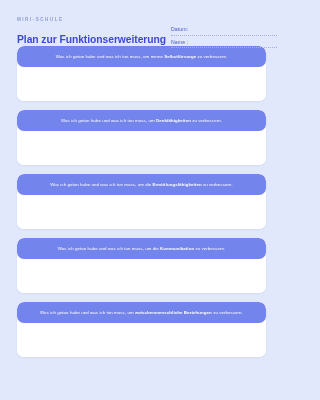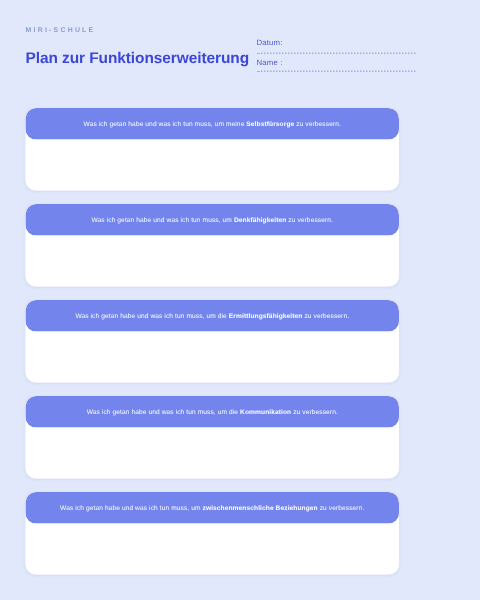--- a/index.html
+++ b/index.html
@@ -21,21 +21,21 @@
     height: 400px;
     background: #e1e8fb;
     position: relative;
     padding: 0;
   }
 
   
   .header {
     position: relative;
     padding: 17px 14px 0 17px;
-    height: 72px;
+    height: 46px;
   }
 
   .brand {
     font-size: 4.6px;
     letter-spacing: 1.5px;
     font-weight: 700;
     color: #8d9ccd;
     text-transform: uppercase;
     line-height: 6px;
   }

